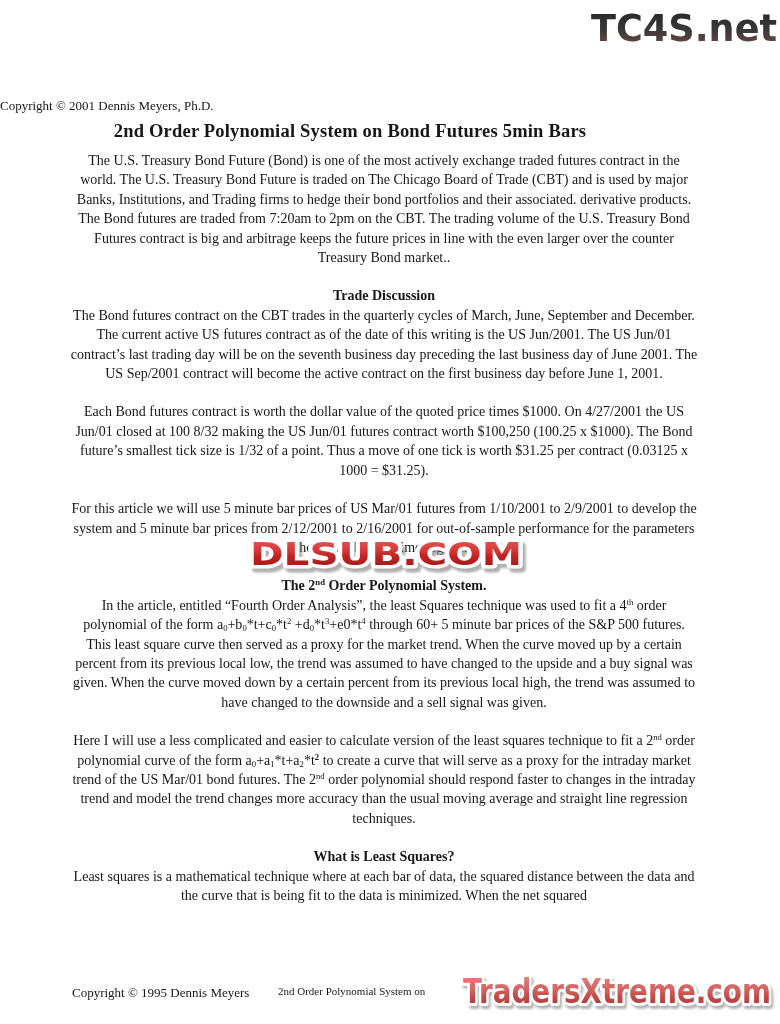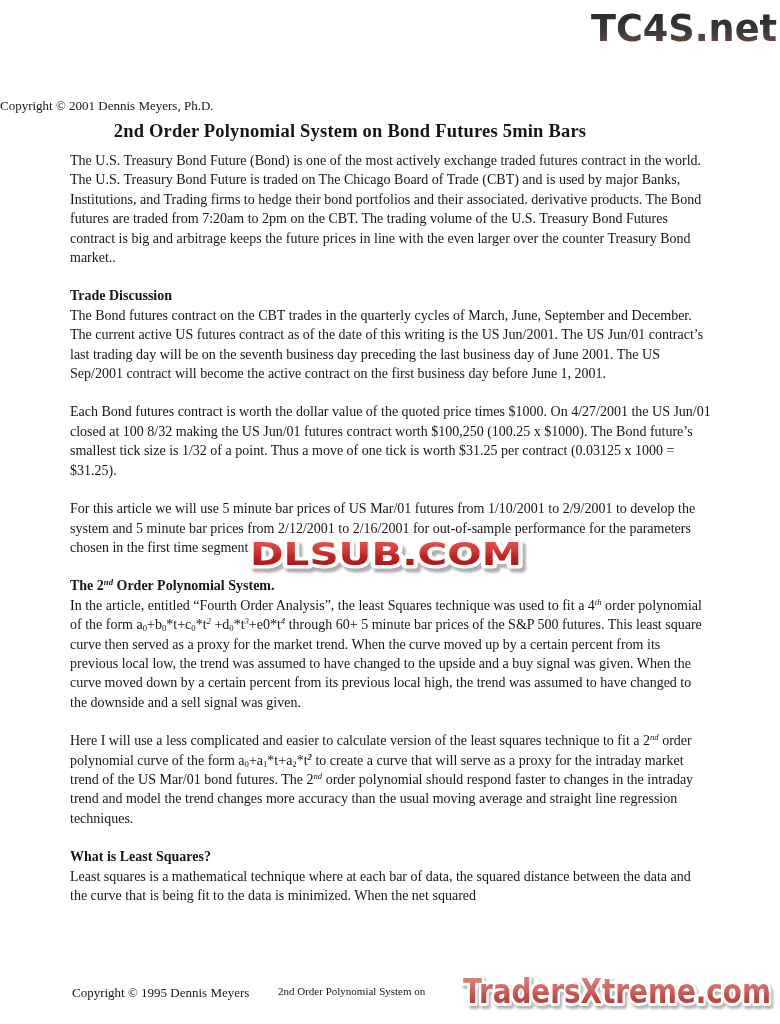--- a/index.html
+++ b/index.html
@@ -17,26 +17,26 @@
     text-align:center; font-size:18.5px; font-weight:700; letter-spacing:0.2px;margin-top:48px;
   }
   .doc-subtitle {
     position:absolute; top:98px; left:0; width:704px;
     text-align:left; font-size:13px;
   }
   .content {
     position:absolute; top:151px; left:70px; width:644px;
     font-size:14px; line-height:19.4px; text-align:left;
   }
-  .block { margin:0 3px 19px 0; }
+  .block { margin:0 16px 19px 0;text-align:center; }
   .heading { font-weight:700; }
   p { margin:0; }
   sub, sup { font-size:0.62em; line-height:0; }
   sub { vertical-align:-0.25em; }
-  sup { vertical-align:0.55em;font-style:italic; }
+  sup { vertical-align:0.55em; }
   sup.b { font-weight:700; }
   .watermark { position:absolute; left:236px; top:487px;margin-top:44px; }
   .footer-copyright {
     position:absolute; top:985px; left:72px;
     font-size:13px; white-space:nowrap;
   }
   .footer-doctitle {
     position:absolute; top:985px; left:278px;
     font-size:11px; white-space:nowrap;
   }

